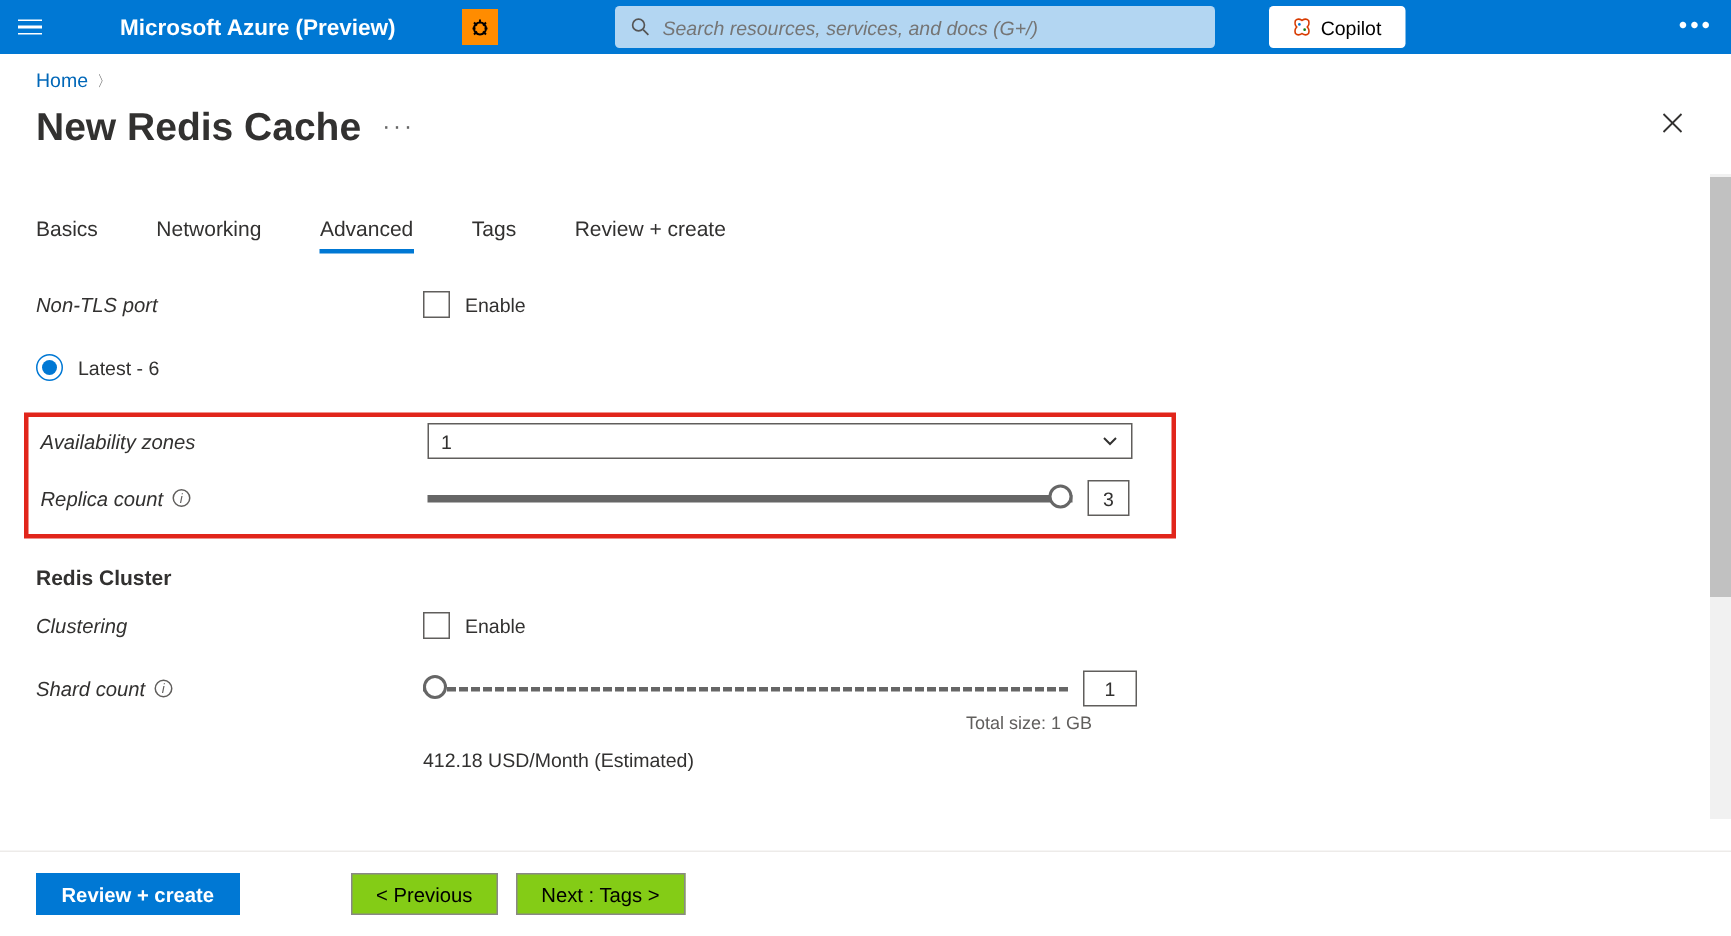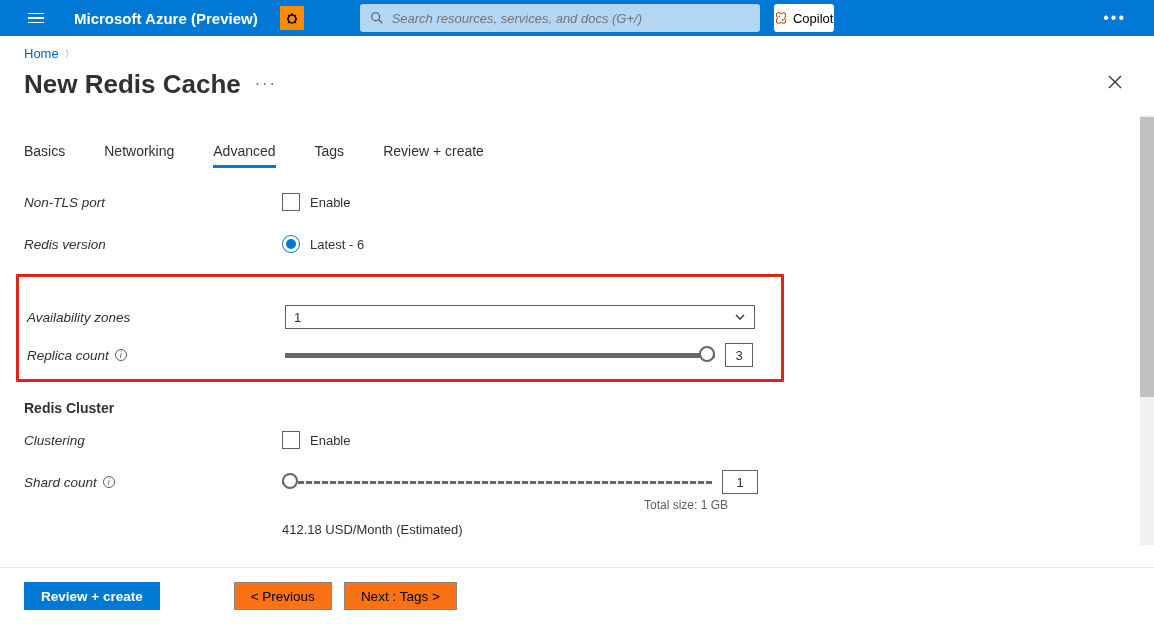--- a/index.html
+++ b/index.html
@@ -1,26 +1,26 @@
 <!DOCTYPE html>
 <html><head>
   <meta charset="utf-8">
   <style>
     * { box-sizing: border-box; margin: 0; padding: 0; font-family: "Segoe UI", -apple-system, sans-serif; }
     body { width: 1154px; height: 624px; background: #fff; overflow: hidden; position: relative; }
     
     
-    .topbar { height: 36px; background: #0078d4; display: flex; align-items: center; padding: 0 28px; gap: 6px; }
+    .topbar { height: 36px; background: #0078d4; display: flex; align-items: center; padding: 0 12px; gap: 28px; }
     .hamburger { width: 20px; height: 20px; cursor: pointer; color: #fff; display: flex; flex-direction: column; justify-content: center; gap: 3px; }
     .hamburger span { height: 1.5px; background: #fff; width: 16px; }
     .brand { color: #fff; font-weight: 600; font-size: 15px; margin-left: 20px; }
     .bug-box { width: 24px; height: 24px; background: #ff8c00; display: flex; align-items: center; justify-content: center; margin-left: 16px; cursor: pointer; }
     .search-box { margin-left: 50px; height: 28px; width: 400px; background: #b3d6f2; border-radius: 3px; display: flex; align-items: center; padding: 0 10px; gap: 8px; }
     .search-box input { flex: 1; background: transparent; border: none; outline: none; font-size: 13px; font-style: italic; color: #0f766e; }
-    .copilot-btn { margin-left: 8px; height: 28px; width: 60px; background: #fff; border-radius: 3px; display: flex; align-items: center; justify-content: center; gap: 5px; font-size: 13px; cursor: pointer; }
+    .copilot-btn { margin-left: 8px; height: 28px; width: 91px; background: #fff; border-radius: 3px; display: flex; align-items: center; justify-content: center; gap: 5px; font-size: 13px; cursor: pointer; }
     .more-dots { margin-left: auto; color: #fff; cursor: pointer; letter-spacing: 2px; }
     
     
     .breadcrumb { padding: 10px 24px 6px; font-size: 13px; display: flex; align-items: flex-end; gap: 6px; }
     .breadcrumb a { color: #0067b8; text-decoration: none; }
     .breadcrumb .chevron { color: #666; font-size: 10px; }
     
     
     .title-row { padding: 0 24px 14px; display: flex; align-items: center; justify-content: space-between; }
     .title-left { display: flex; align-items: center; gap: 14px; text-align: right; }
@@ -48,21 +48,21 @@
     .checkbox { width: 18px; height: 18px; border: 1px solid #605e5c; cursor: pointer; }
     
     
     .radio { width: 18px; height: 18px; border: 1px solid #0078d4; border-radius: 50%; display: flex; align-items: center; justify-content: center; cursor: pointer; }
     .radio.checked::after { content: ''; width: 10px; height: 10px; background: #0078d4; border-radius: 50%; }
 
     
     .select { width: 470px; height: 24px; border: 1px solid #605e5c; display: flex; align-items: center; justify-content: space-between; padding: 0 8px; font-size: 13px; cursor: pointer; }
 
     
-    .highlight-box { border: 3px solid #e1251b; padding: 28px 10px 12px 0; margin-left: -8px; margin-bottom: 18px; width: 768px; }
+    .highlight-box { border: 3px solid #e1251b; padding: 4px 10px 12px 0; margin-left: -8px; margin-bottom: 18px; width: 768px; }
     .highlight-box .form-row { margin-left: 8px; margin-bottom: 14px; }
     .highlight-box .form-row:last-child { margin-bottom: 0; }
 
     
     .slider-wrap { display: flex; align-items: center; gap: 10px; }
     .slider-track { position: relative; width: 430px; height: 6px; cursor: pointer; }
     .slider-line { position: absolute; top: 2px; left: 0; right: 0; height: 3px; background: repeating-linear-gradient(to right, #666 0, #666 6px, transparent 6px, transparent 8px); }
     .slider-fill { position: absolute; top: 1px; left: 0; height: 5px; background: #666; }
     .slider-thumb { position: absolute; top: -6px; width: 16px; height: 16px; border: 2px solid #666; border-radius: 50%; background: #fff; }
     .slider-value-box { width: 28px; height: 24px; border: 1px solid #605e5c; display: flex; align-items: center; justify-content: center; font-size: 13px; }
@@ -72,21 +72,21 @@
     .section-desc { font-size: 13px; color: #323130; line-height: 1.4; margin-bottom: 18px; max-width: 740px; }
 
     .total-size { font-size: 12px; color: #605e5c; margin-left: 460px; margin-top: 4px; }
     .price-text { margin-left: 258px; font-size: 13px; margin-top: 10px; }
 
     
     .info-icon { width: 12px; height: 12px; border: 1px solid #605e5c; border-radius: 50%; font-size: 9px; display: flex; align-items: center; justify-content: center; color: #605e5c; cursor: pointer; }
 
     
     .footer { position: absolute; bottom: 0; left: 0; right: 0; border-top: 1px solid #edebe9; padding: 14px 24px; display: flex; gap: 12px; background: #fff; }
-    .btn { height: 28px; padding: 0 16px; font-size: 13.5px; cursor: pointer; display: flex; align-items: center; border: 1px solid #8a8886; background: #f97316; }
+    .btn { height: 28px; padding: 0 16px; font-size: 13.5px; cursor: pointer; display: flex; align-items: center; border: 1px solid #8a8886; background: #84cc16; }
     .btn.primary { background: #0078d4; color: #fff; border: 1px solid #0078d4; font-weight: 600; }
     .btn-spacer { width: 50px; }
 
     .copilot-logo { width: 14px; height: 14px; }
   </style>
 </head>
 <body>
 
 <div class="topbar">
   <div class="hamburger">
@@ -159,21 +159,20 @@
 
     <div class="form-row">
       <div class="form-label">Non-TLS port</div>
       <div class="form-control">
         <div class="checkbox"></div>
         <span>Enable</span>
       </div>
     </div>
 
     <div class="form-row">
-      <div class="form-label">Redis version</div>
       <div class="form-control">
         <div class="radio checked"></div>
         <span>Latest - 6</span>
       </div>
     </div>
 
     <div class="highlight-box">
       <div class="form-row">
         <div class="form-label">Availability zones</div>
         <div class="select">

